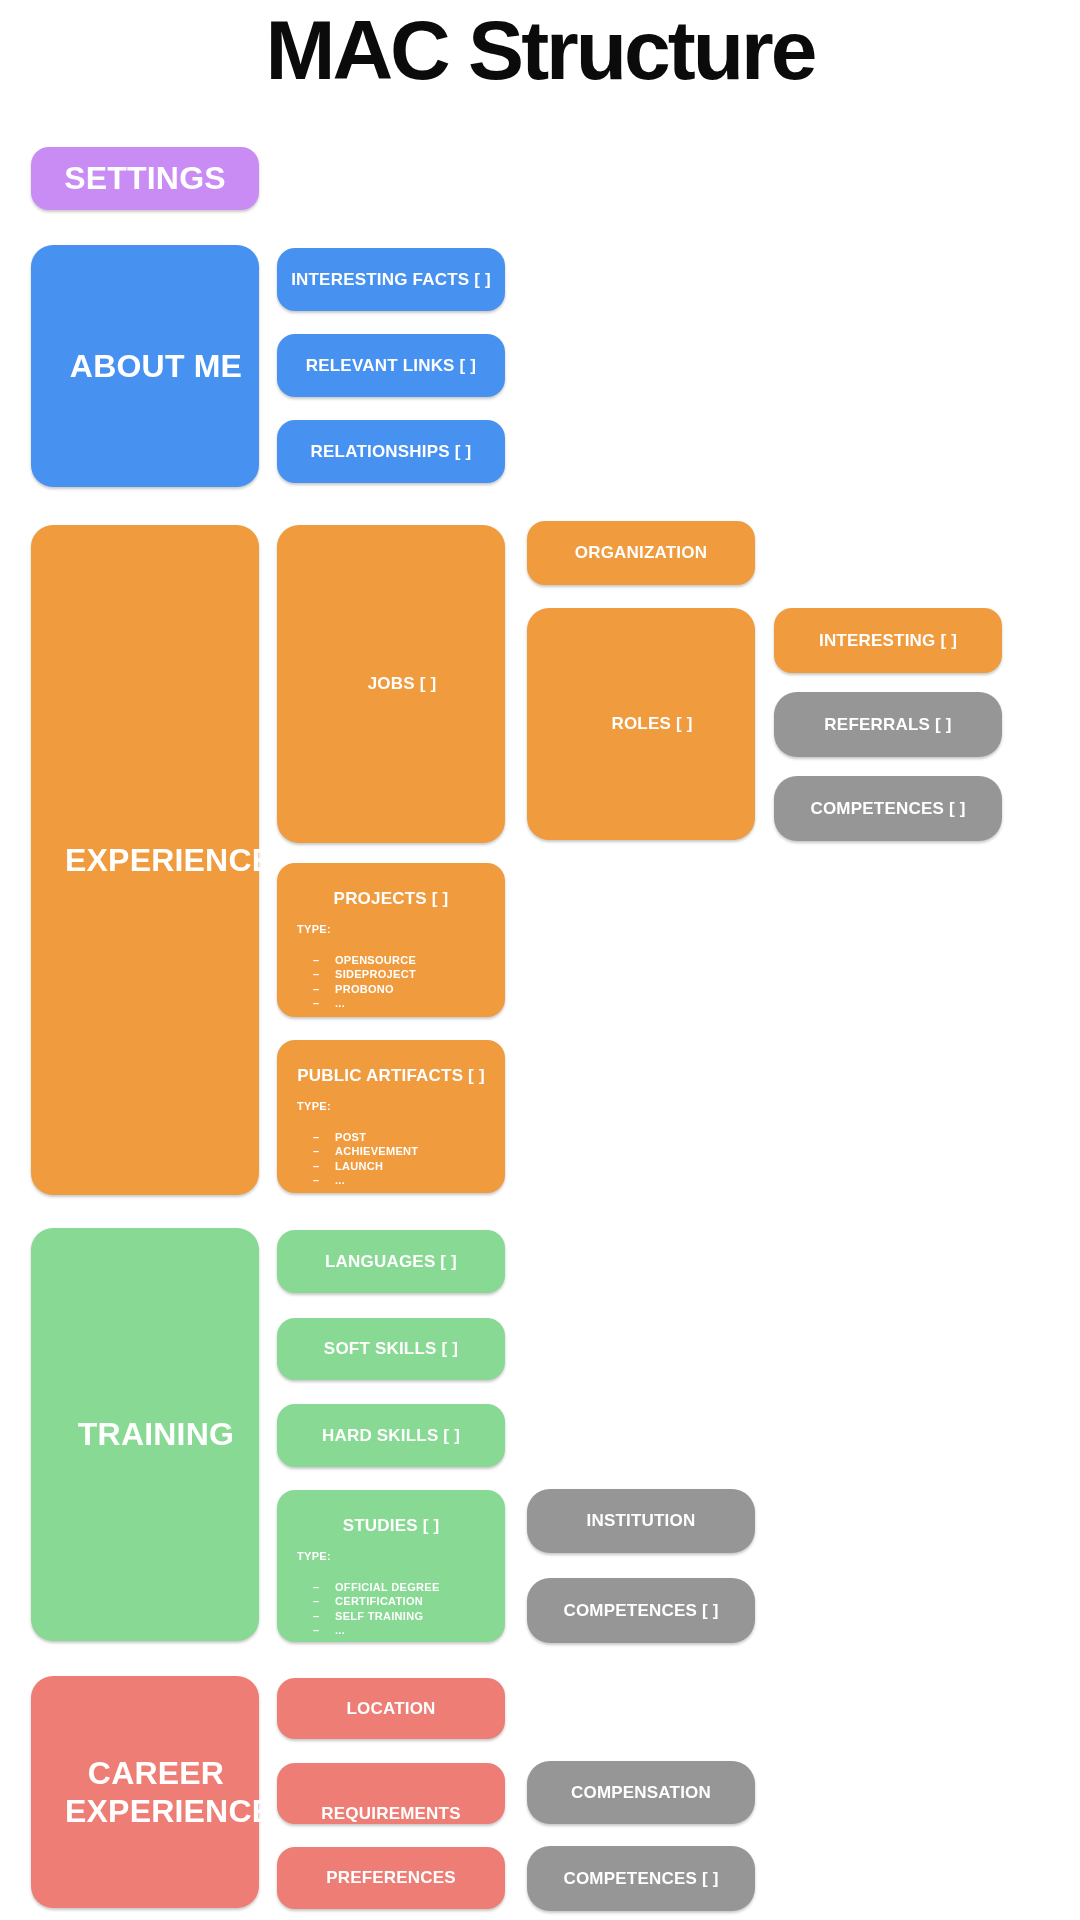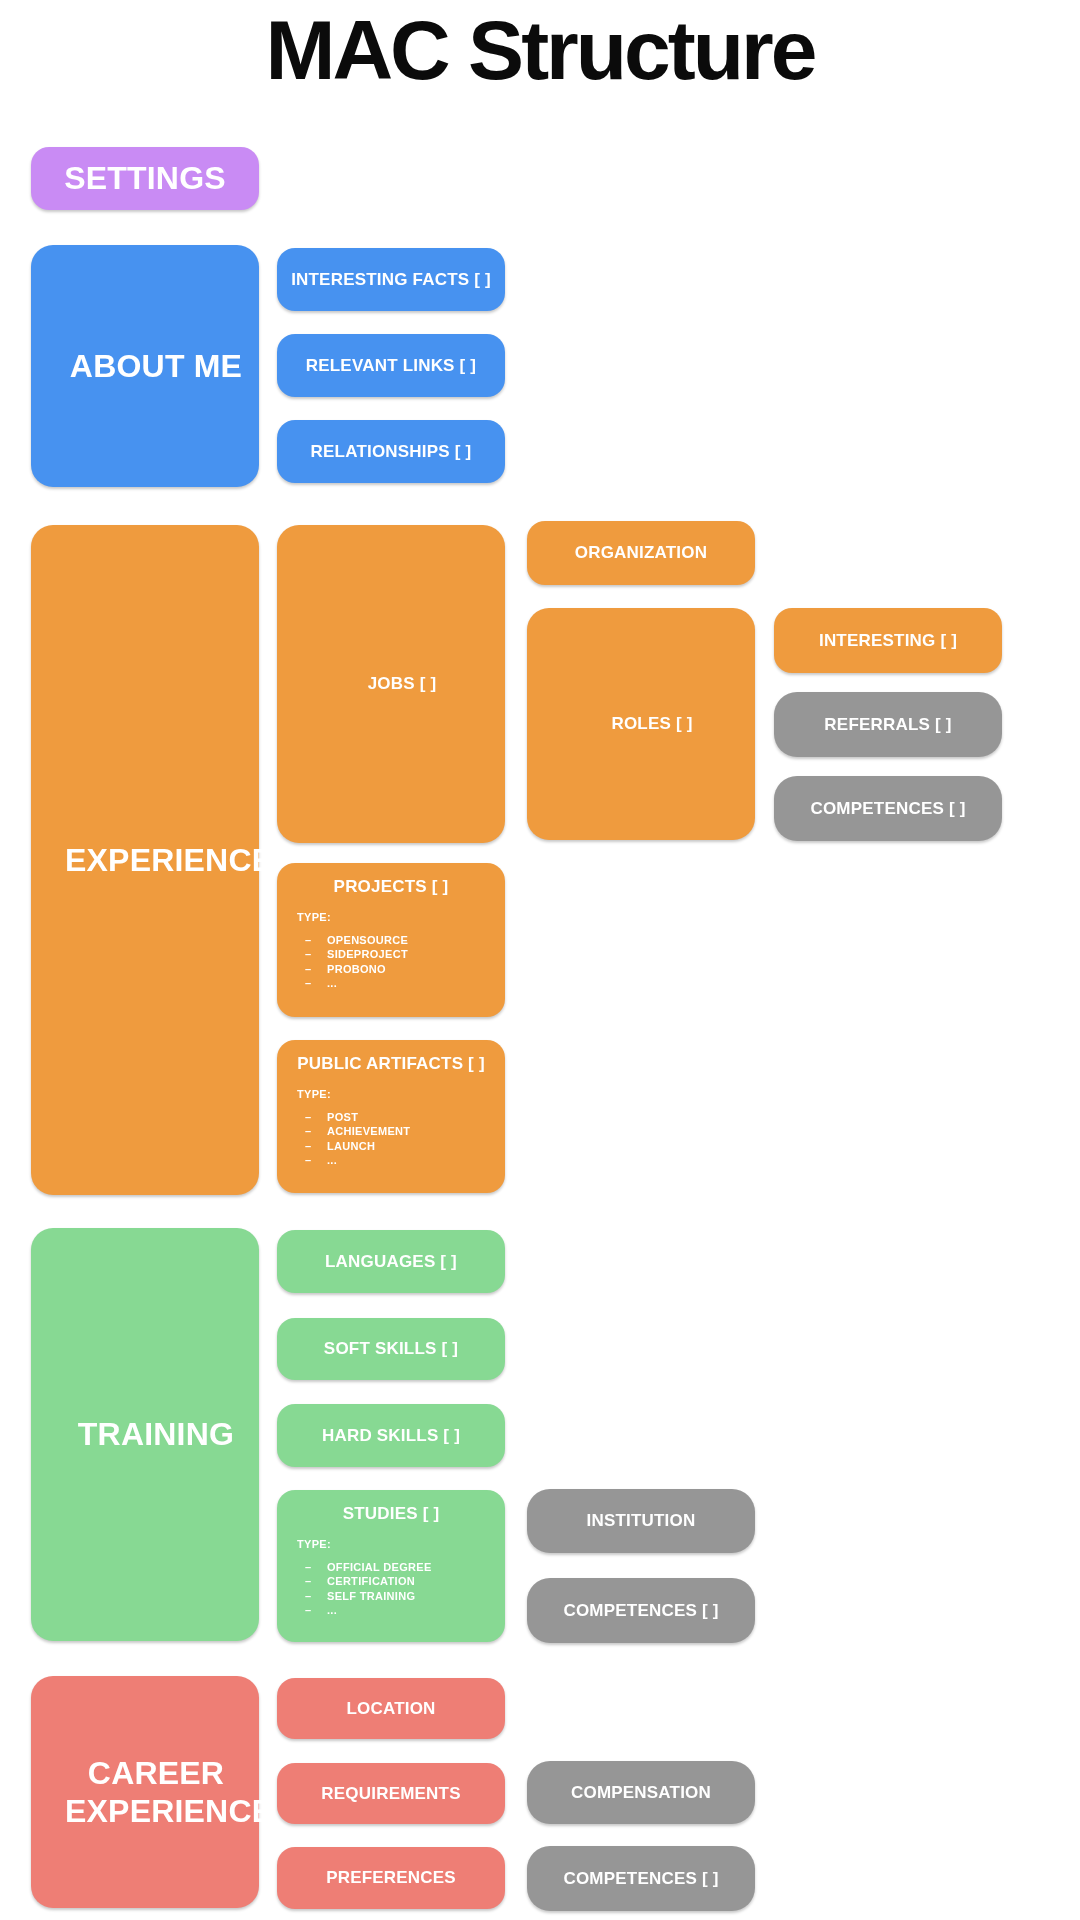--- a/index.html
+++ b/index.html
@@ -32,27 +32,27 @@
     display:block;width:100%;padding:0 8px;box-sizing:border-box;
     text-align:center;font-size:17px;font-weight:700;letter-spacing:0.2px;
     white-space:nowrap;
   }
   .purple{background:var(--purple);}
   .blue{background:var(--blue);}
   .orange{background:var(--orange);}
   .green{background:var(--green);}
   .salmon{background:var(--salmon);}
   .gray{background:var(--gray);border-radius:23px;}
-  .detail{padding-top:14px;}
+  .detail{padding-top:26px;}
   .d-title{
     text-align:center;font-size:17px;font-weight:700;letter-spacing:0.2px;
   }
   .d-body{padding:13px 14px 0 20px;}
   .d-type{font-size:11px;font-weight:700;line-height:14.5px;letter-spacing:0.3px;}
-  .d-list{list-style:none;margin:8px;padding:0;}
+  .d-list{list-style:none;margin:16px;padding:0;}
   .d-list li{font-size:11px;font-weight:700;line-height:14.5px;letter-spacing:0.3px;}
   .dash{display:inline-block;width:22px;}
 </style>
 </head>
 <body>
 
 <div class="canvas">
 
   <div class="page-title">MAC Structure</div>
 
@@ -154,21 +154,21 @@
   <div class="box gray center" style="left:527px;top:1578px;width:228px;height:65px;">
     <span class="sub-label">COMPETENCES [ ]</span>
   </div>
 
   <div class="box salmon center sec" style="left:31px;top:1676px;width:228px;height:232px;">
     <span class="sec-label">CAREER EXPERIENCE</span>
   </div>
   <div class="box salmon center" style="left:277px;top:1678px;width:228px;height:61px;">
     <span class="sub-label">LOCATION</span>
   </div>
-  <div class="box salmon center" style="left:277px;top:1763px;width:228px;height:61px;">
+  <div class="box salmon center" style="left:277px;top:1763px;width:228px;height:61px;align-items:flex-end;">
     <span class="sub-label">REQUIREMENTS</span>
   </div>
   <div class="box salmon center" style="left:277px;top:1847px;width:228px;height:62px;">
     <span class="sub-label">PREFERENCES</span>
   </div>
   <div class="box gray center" style="left:527px;top:1761px;width:228px;height:63px;">
     <span class="sub-label">COMPENSATION</span>
   </div>
   <div class="box gray center" style="left:527px;top:1846px;width:228px;height:65px;">
     <span class="sub-label">COMPETENCES [ ]</span>

